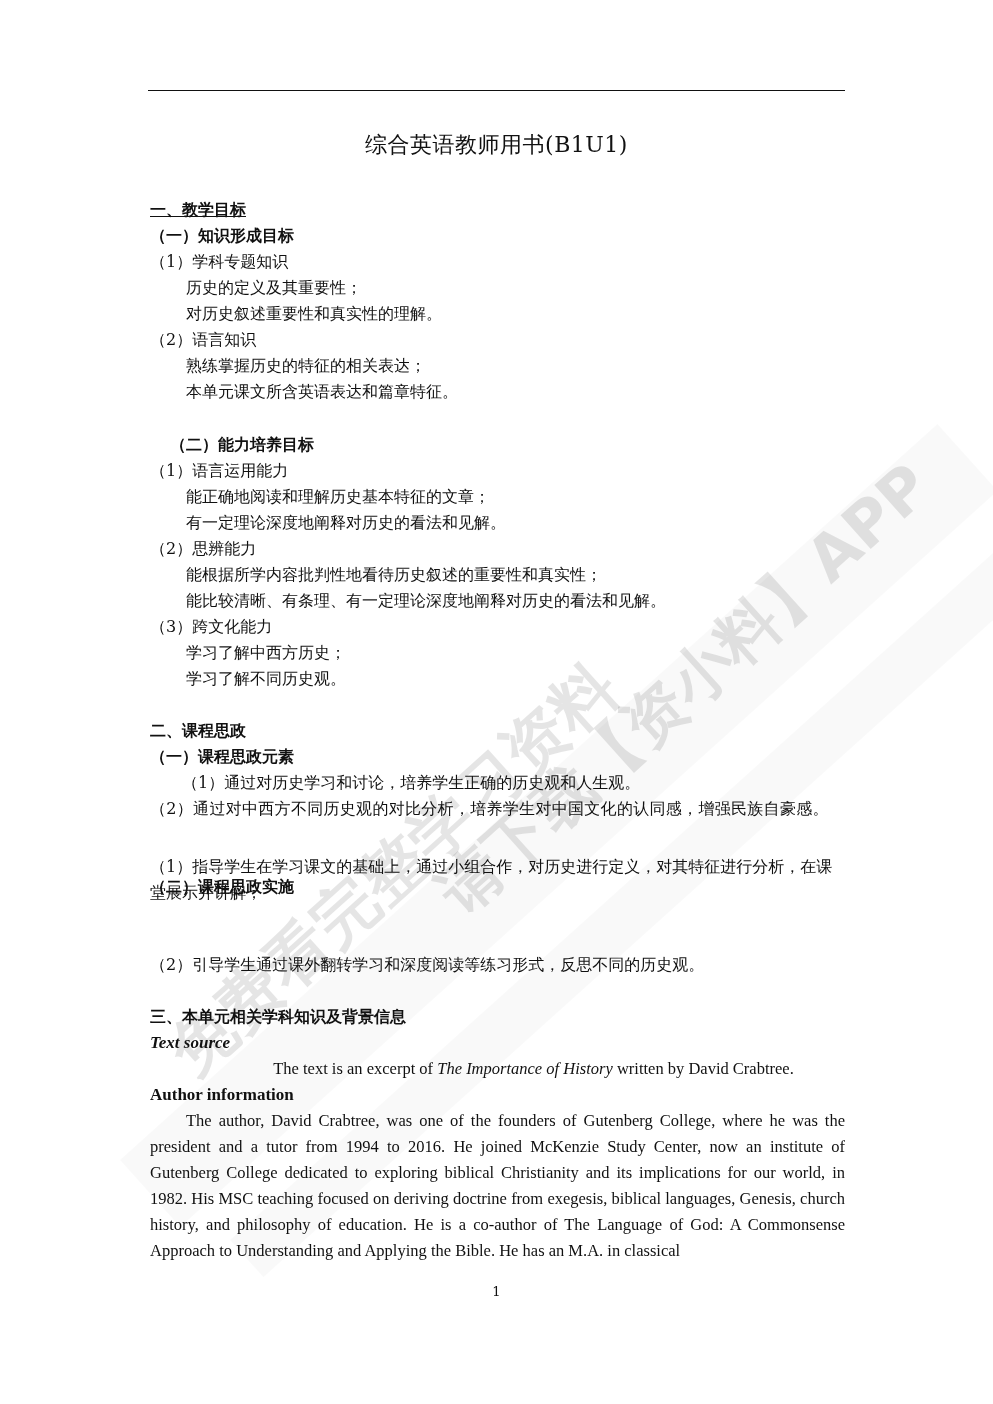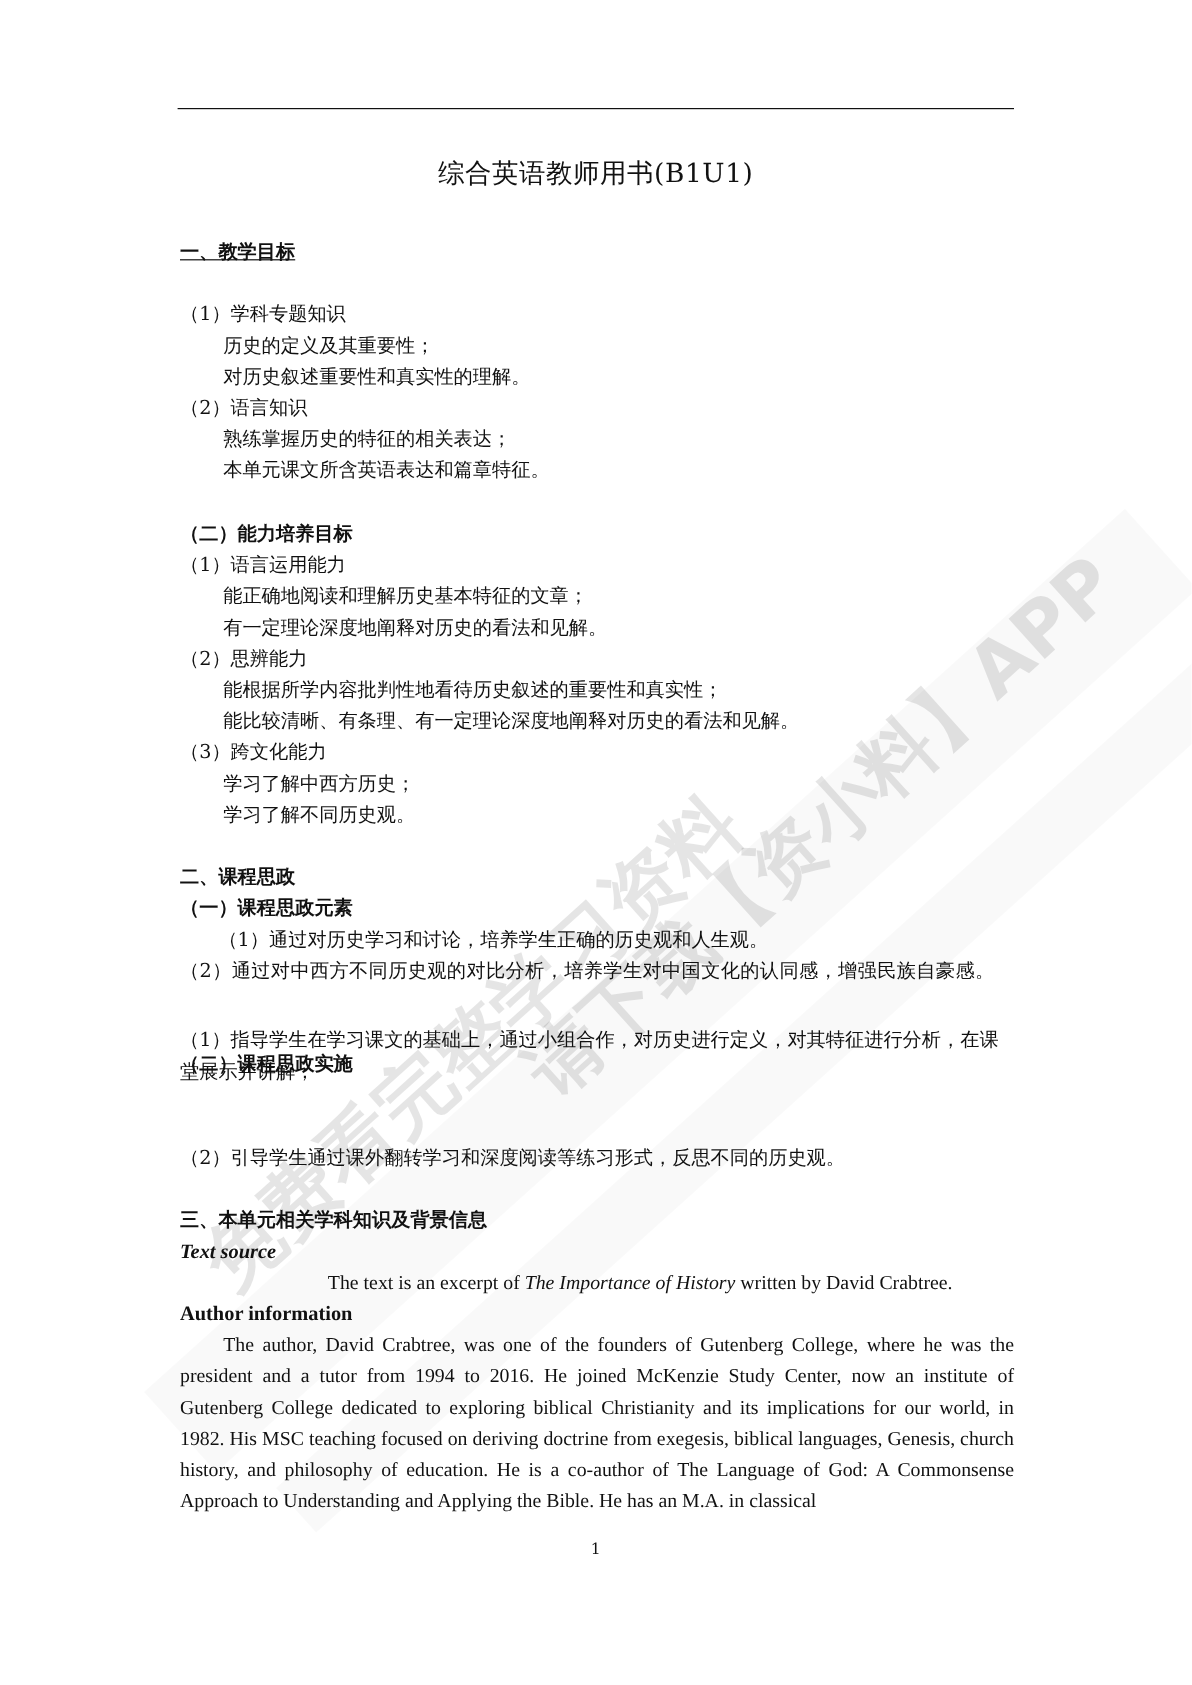--- a/index.html
+++ b/index.html
@@ -38,28 +38,29 @@
     <div class="wm-stripe" style="left:120px; top:1160px; width:1100px; height:90px; transform: rotate(-42deg);"></div>
     <div class="wm-stripe" style="left:230px; top:1240px; width:1100px; height:50px; transform: rotate(-42deg);"></div>
     <div class="wm-text" style="left:150px; top:1030px; font-size:64px; transform: rotate(-42deg);">免费看完整学习资料</div>
     <div class="wm-text" style="left:420px; top:870px; font-size:62px; transform: rotate(-42deg);">请下载【资小料】APP</div>
   </div>
 
   <div class="rule"></div>
   <div class="title">综合英语教师用书(B1U1)</div>
 
   <div class="line h1" style="top:197px;text-decoration:underline;">一、教学目标</div>
+  <div class="line h2" style="top:223px;">（一）知识形成目标</div>
   <div class="line h3" style="top:249px;">（1）学科专题知识</div>
   <div class="line ind" style="top:275px;">历史的定义及其重要性；</div>
   <div class="line ind" style="top:301px;">对历史叙述重要性和真实性的理解。</div>
   <div class="line h3" style="top:327px;">（2）语言知识</div>
   <div class="line ind" style="top:353px;">熟练掌握历史的特征的相关表达；</div>
   <div class="line ind" style="top:379px;">本单元课文所含英语表达和篇章特征。</div>
 
-  <div class="line h2" style="top:432px;">（二）能力培养目标</div>
+  <div class="line h2" style="top:432px;margin-left:20px;">（二）能力培养目标</div>
   <div class="line h3" style="top:458px;">（1）语言运用能力</div>
   <div class="line ind" style="top:484px;">能正确地阅读和理解历史基本特征的文章；</div>
   <div class="line ind" style="top:510px;">有一定理论深度地阐释对历史的看法和见解。</div>
   <div class="line h3" style="top:536px;">（2）思辨能力</div>
   <div class="line ind" style="top:562px;">能根据所学内容批判性地看待历史叙述的重要性和真实性；</div>
   <div class="line ind" style="top:588px;">能比较清晰、有条理、有一定理论深度地阐释对历史的看法和见解。</div>
   <div class="line h3" style="top:614px;">（3）跨文化能力</div>
   <div class="line ind" style="top:640px;">学习了解中西方历史；</div>
   <div class="line ind" style="top:666px;">学习了解不同历史观。</div>
 

